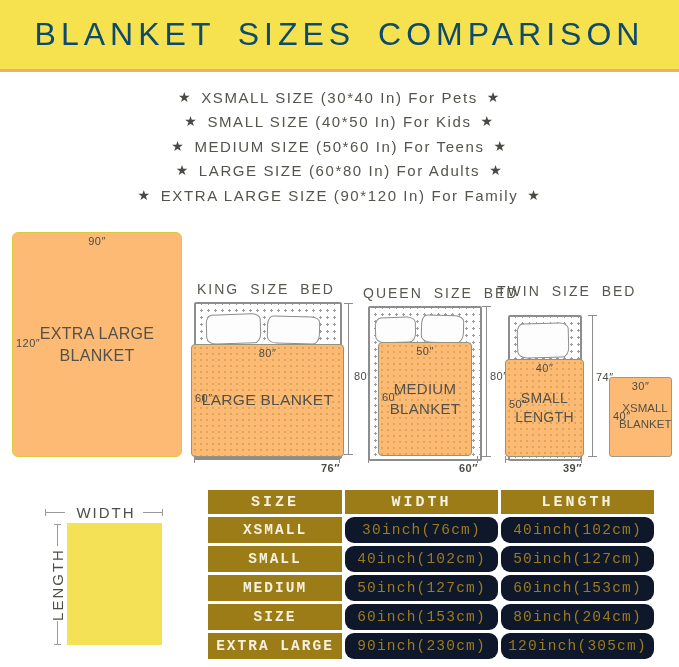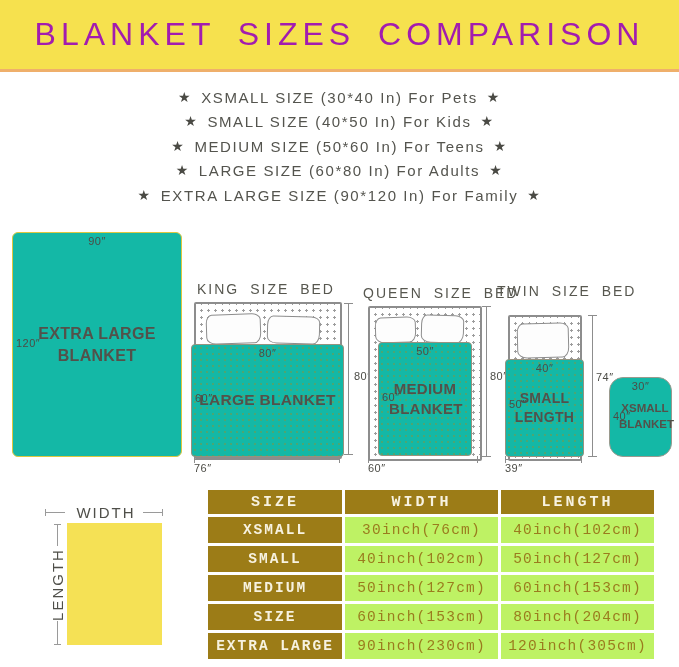--- a/index.html
+++ b/index.html
@@ -2,46 +2,46 @@
 <html><head>
 <meta charset="utf-8">
 <style>
   html,body{margin:0;padding:0;background:#fff;}
   .stage{position:relative;width:679px;height:667px;background:#ffffff;
          font-family:"Liberation Sans",sans-serif;overflow:hidden;}
 
   
   .banner{position:absolute;left:0;top:0;width:679px;height:69px;background:#F6E14E;
           border-bottom:3px solid #EFAF6B;display:flex;align-items:center;justify-content:center;}
-  .title{font-size:32px;letter-spacing:5px;word-spacing:9px;color:#a21caf;}
+  .title{font-size:32px;letter-spacing:5px;word-spacing:9px;color:#0c4a6e;}
 
   
   .sizes{position:absolute;left:0;top:86px;width:679px;text-align:center;color:#54544E;}
   .size-line{height:24.4px;line-height:24.4px;font-size:15px;letter-spacing:1.6px;}
   .star{font-size:14px;color:#4A4A44;margin:0 9px;position:relative;top:-1px;}
 
   
   .bed-title{position:absolute;font-size:14px;letter-spacing:2px;word-spacing:5px;
              color:#57574F;text-align:center;white-space:nowrap;}
   .mattress{position:absolute;background:#fff;border:2px solid #8D8D8D;border-radius:2px;
             background-image:radial-gradient(circle,#9C9C9C 1.05px,transparent 1.35px);
             background-size:7px 7px;background-position:2px 3px;}
   .pillow{position:absolute;background:#FDFDFD;border:1.5px solid #8D8D8D;
           border-radius:6px 9px 7px 10px/9px 6px 10px 7px;}
-  .blanket{position:absolute;background:#14b8a6;display:flex;align-items:center;
+  .blanket{position:absolute;background:#fdba74;display:flex;align-items:center;
            justify-content:center;text-align:center;}
   .blanket.dotted{border:1.5px solid #97927E;border-radius:4px;
            background-image:radial-gradient(circle,rgba(167,138,31,.38) .9px,transparent 1.15px);
            background-size:6px 6px;}
   .blanket.flat{border:1px solid #DCC83F;border-radius:6px;}
-  .bname{font-weight:bold;color:#53514A;line-height:1.35;letter-spacing:.3px;}
+  .bname{font-weight:normal;color:#53514A;line-height:1.35;letter-spacing:.3px;}
   .dim{position:absolute;font-size:11px;color:#4C4C46;letter-spacing:.5px;white-space:nowrap;}
   .top-dim{top:2px;left:0;width:100%;text-align:center;}
   .left-dim{left:3px;}
-  .center{text-align:left;}
+  .center{text-align:right;font-weight:bold;}
 
   
   .vdim{position:absolute;width:1px;background:#8D8D8D;}
   .vdim::before,.vdim::after{content:"";position:absolute;left:-4px;width:9px;height:1px;background:#8D8D8D;}
   .vdim::before{top:0;}.vdim::after{bottom:0;}
   .hdim{position:absolute;height:1px;background:#8D8D8D;}
   .hdim::before,.hdim::after{content:"";position:absolute;top:-3px;width:1px;height:7px;background:#8D8D8D;}
   .hdim::before{left:0;}.hdim::after{right:0;}
 
   
@@ -54,21 +54,21 @@
   .tick-r::before{content:"";position:absolute;right:0;top:-3px;width:1px;height:7px;background:#9A9A9A;}
   .tick-t::before{content:"";position:absolute;top:0;left:-3px;width:7px;height:1px;background:#9A9A9A;}
   .tick-b::before{content:"";position:absolute;bottom:0;left:-3px;width:7px;height:1px;background:#9A9A9A;}
 
   
   .table{position:absolute;left:208px;top:490px;display:grid;
          grid-template-columns:134px 153px 153px;grid-template-rows:24px repeat(5,26px);gap:3px;}
   .cell{display:flex;align-items:center;justify-content:center;white-space:nowrap;font-family:Liberation Mono, monospace;}
   .th{background:#9C7C17;color:#F7F2E0;font-size:15px;font-weight:bold;letter-spacing:3px;}
   .ts{background:#9C7C17;color:#F7F2E0;font-size:14.5px;font-weight:bold;letter-spacing:2px;}
-  .tv{background:#bef264;color:#9A7C1E;font-size:14.5px;letter-spacing:1.2px;}
+  .tv{background:#0f172a;color:#9A7C1E;font-size:14.5px;letter-spacing:1.2px;border-radius:9px;}
 </style>
 </head>
 <body>
 
 <div class="stage">
 
   <div class="banner">
     <div class="title">BLANKET SIZES COMPARISON</div>
   </div>
 
@@ -120,21 +120,21 @@
   <div class="blanket dotted" style="left:505px;top:359px;width:77px;height:96px;">
     <span class="dim top-dim">40″</span>
     <span class="dim left-dim" style="top:38px;">50″</span>
     <div class="bname" style="font-size:14px;max-width:62px;">SMALL LENGTH</div>
   </div>
   <div class="vdim" style="left:592px;top:315px;height:142px;"></div>
   <span class="dim" style="left:596px;top:371px;">74″</span>
   <div class="hdim" style="left:505px;top:459px;width:77px;"></div>
   <span class="dim center" style="left:505px;top:462px;width:77px;">39″</span>
 
-  <div class="blanket flat" style="left:609px;top:377px;width:61px;height:78px;border:1px solid #9A9A8E;border-radius:14px;">
+  <div class="blanket flat" style="left:609px;top:377px;width:61px;height:78px;border:1px solid #9A9A8E;border-radius:3px;">
     <span class="dim top-dim">30″</span>
     <span class="dim left-dim" style="top:32px;">40″</span>
     <div class="bname" style="font-size:11.5px;letter-spacing:0;padding-left:9px;max-width:52px;">XSMALL BLANKET</div>
   </div>
 
   <div class="legend-rect" style="left:67px;top:523px;width:95px;height:122px;"></div>
   <div class="hdash tick-l" style="left:45px;top:512px;width:20px;"></div>
   <span class="legend-label" style="left:66px;top:504px;width:80px;">WIDTH</span>
   <div class="hdash tick-r" style="left:143px;top:512px;width:20px;"></div>
   <div class="vdash tick-t" style="left:57px;top:524px;height:22px;"></div>

